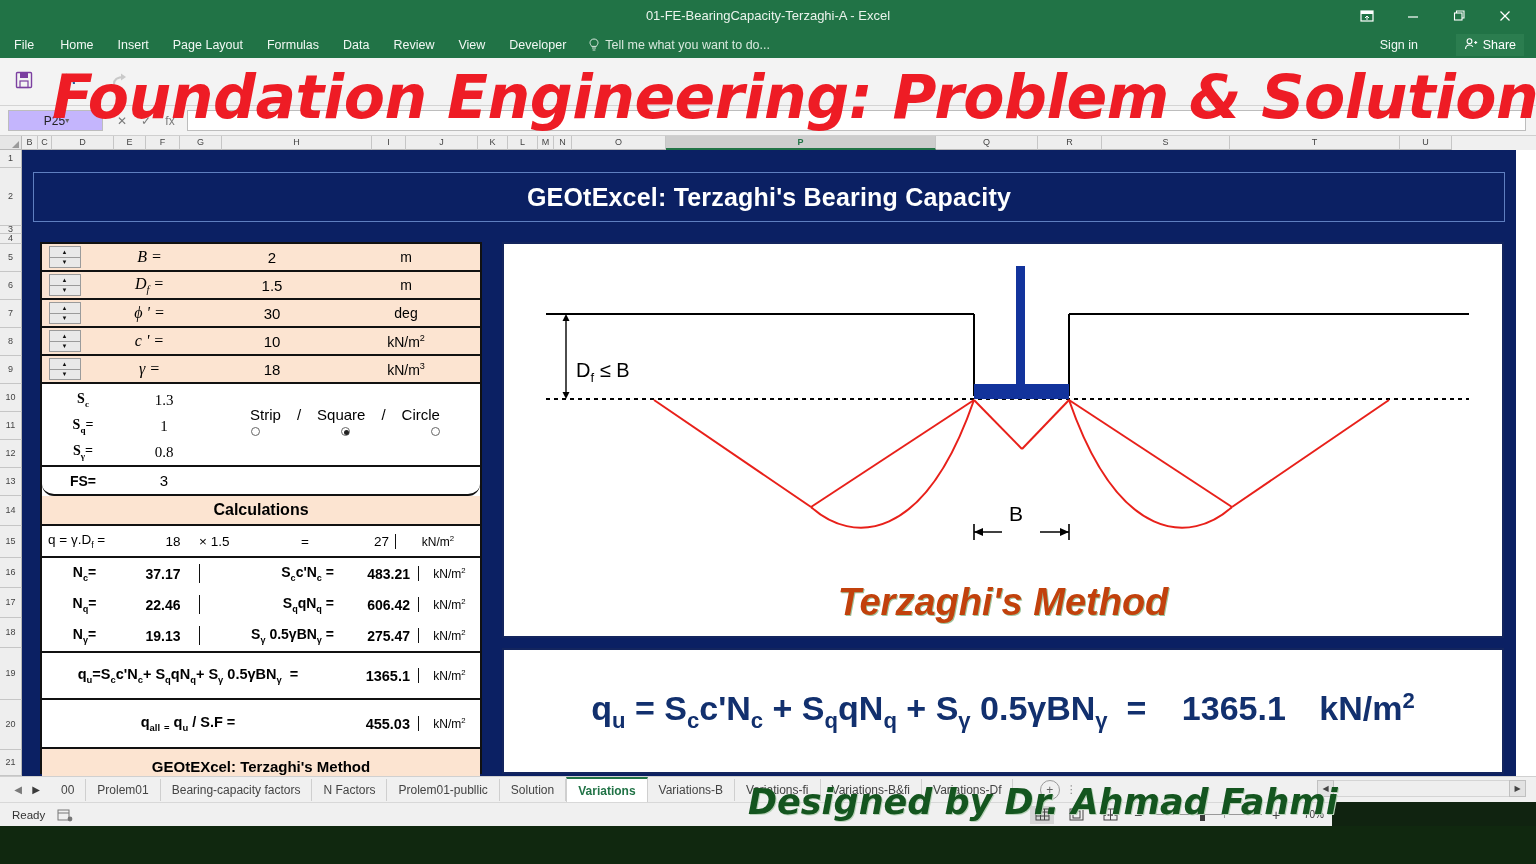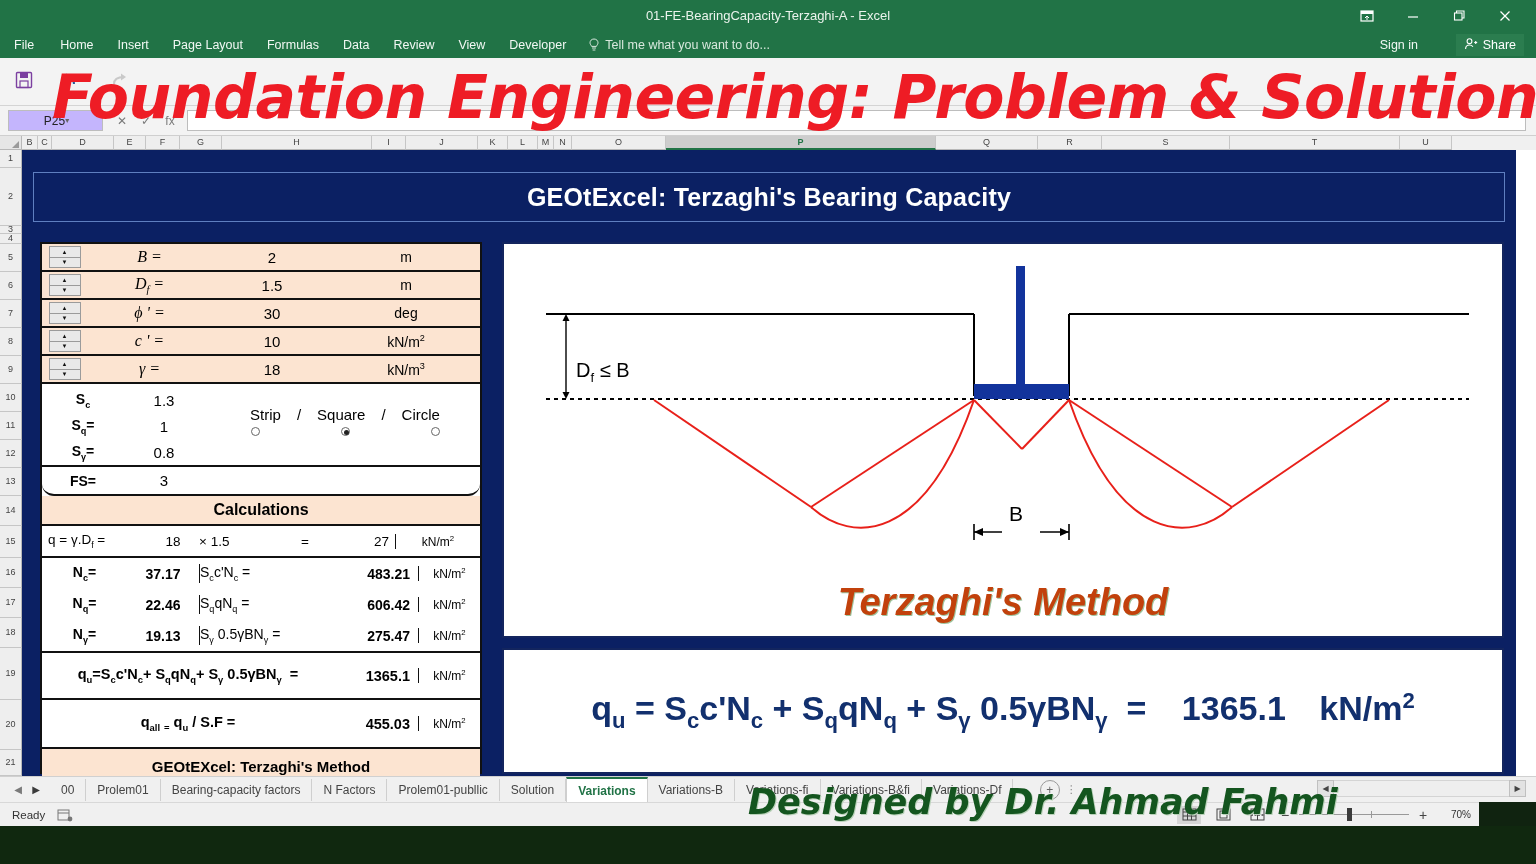--- a/index.html
+++ b/index.html
@@ -108,21 +108,21 @@
   .spin div { flex:1; display:flex; align-items:center; justify-content:center; font-size:6px; color:#111; line-height:1; }
   .spin div:first-child { border-bottom:1px solid #9b9b9b; }
   .lp-sym { width:125px; text-align:center; font-size:16px; font-style:italic; color:#000; font-family:"Liberation Serif", serif; }
   .lp-val { width:120px; text-align:center; font-size:15px; color:#000; }
   .lp-unit { flex:1; text-align:center; font-size:14px; color:#000; }
   sup { font-size:.65em; vertical-align:super; }
   sub { font-size:.65em; vertical-align:sub; }
 
   .shape-block { display:flex; border-bottom:2px solid #111; background:#fff; height:83px; }
   .shape-left { width:170px; padding:3px 0 0 0; }
-  .s-row { display:flex; height:26px; align-items:center; }
+  .s-row { display:flex; height:26px; align-items:center;font-family:Liberation Serif, serif; }
   .s-lbl { width:82px; text-align:center; font-size:14px; font-weight:bold; }
   .s-val { width:80px; text-align:center; font-size:15px; }
   .shape-right { flex:1; display:flex; flex-direction:column; justify-content:center; padding-bottom:8px;}
   .shape-names { display:flex; justify-content:center; align-items:center; gap:16px; font-size:15px; }
   .shape-radios { display:flex; justify-content:center; align-items:center; margin-top:4px; }
   .radio-slot { width:90px; display:flex; justify-content:center; }
   .radio { width:9px; height:9px; border:1px solid #666; border-radius:50%; background:#fff; display:inline-block; position:relative; }
   .radio.on:after { content:""; position:absolute; left:2px; top:2px; width:5px; height:5px; border-radius:50%; background:#222; }
 
   .fs-row { display:flex; align-items:center; height:29px; border-bottom:2px solid #111; background:#fff;border-radius:12px; }
@@ -136,21 +136,21 @@
   .q-b { width:52px; text-align:center; }
   .q-c { width:92px; }
   .q-d { width:28px; text-align:center; }
   .q-e { width:76px; text-align:right; padding-right:6px; font-weight:normal; }
   .q-f { flex:1; text-align:center; font-size:12px; border-left:1px solid #111; }
 
   .n-block { border-bottom:2px solid #111; }
   .n-row { display:flex; align-items:center; height:31px; font-size:14px; }
   .n-l1 { width:85px; text-align:center; font-weight:bold; }
   .n-l2 { width:72px; text-align:center; font-weight:bold; }
-  .n-l3 { flex:1; text-align:left; font-weight:normal; border-left:1px solid #111; }
+  .n-l3 { flex:1; text-align:right; font-weight:bold; border-left:1px solid #111; }
   .n-l4 { width:84px; text-align:right; padding-right:8px; font-weight:bold; }
   .n-l5 { width:62px; text-align:center; font-size:12px; border-left:1px solid #111; }
 
   .tot-row { display:flex; align-items:center; height:47px; font-size:14.5px; font-weight:bold; }
   .tot-lbl { flex:1; text-align:center; }
   .tot-val { width:84px; text-align:right; padding-right:8px; }
   .tot-unit { width:62px; text-align:center; font-size:12px; font-weight:normal; border-left:1px solid #111; }
   .bord-b { border-bottom:2px solid #111; }
 
   .foot-row { height:37px; background:#fce4d1; display:flex; align-items:center; justify-content:center; font-size:15px; font-weight:bold; border-top:2px solid #111; }
@@ -193,21 +193,21 @@
     border-top:2px solid #217346; border-left:1px solid #cfcfcf; height:26px; line-height:24px;
   }
   .tab-add { width:20px; height:20px; border:1px solid #9a9a9a; border-radius:50%; display:flex; align-items:center; justify-content:center; font-size:12px; color:#666; margin-left:2px;}
   .tab-dots { padding:0 6px; color:#888; font-size:11px; letter-spacing:1px;}
   .hsb { position:absolute; right:10px; top:3px; display:flex; align-items:center; }
   .hsb-btn { width:17px; height:17px; background:#e2e2e2; border:1px solid #c0c0c0; display:flex; align-items:center; justify-content:center; font-size:8px; color:#444; }
   .hsb-track { width:175px; height:17px; background:#eee; border-top:1px solid #d4d4d4; border-bottom:1px solid #d4d4d4; }
 
   
   .statusbar {
-    position:absolute; left:0; top:802px; width:1479px; height:24px;
+    position:absolute; left:0; top:802px; width:1332px; height:24px;
     background:#f0f0f0; border-top:1px solid #d8d8d8;
     display:flex; align-items:center;
   }
   .st-ready { font-size:11.5px; color:#333; padding-left:12px; }
   .st-ic { margin-left:12px; width:16px; height:14px; }
   .st-right { position:absolute; right:8px; display:flex; align-items:center; gap:10px; }
   .view-btn { width:24px; height:18px; display:flex; align-items:center; justify-content:center; }
   .view-btn.active { background:#d6d6d6; }
   .zoom-ctrl { display:flex; align-items:center; gap:8px; }
   .zoom-minus, .zoom-plus { font-size:14px; color:#444; width:12px; text-align:center; }

